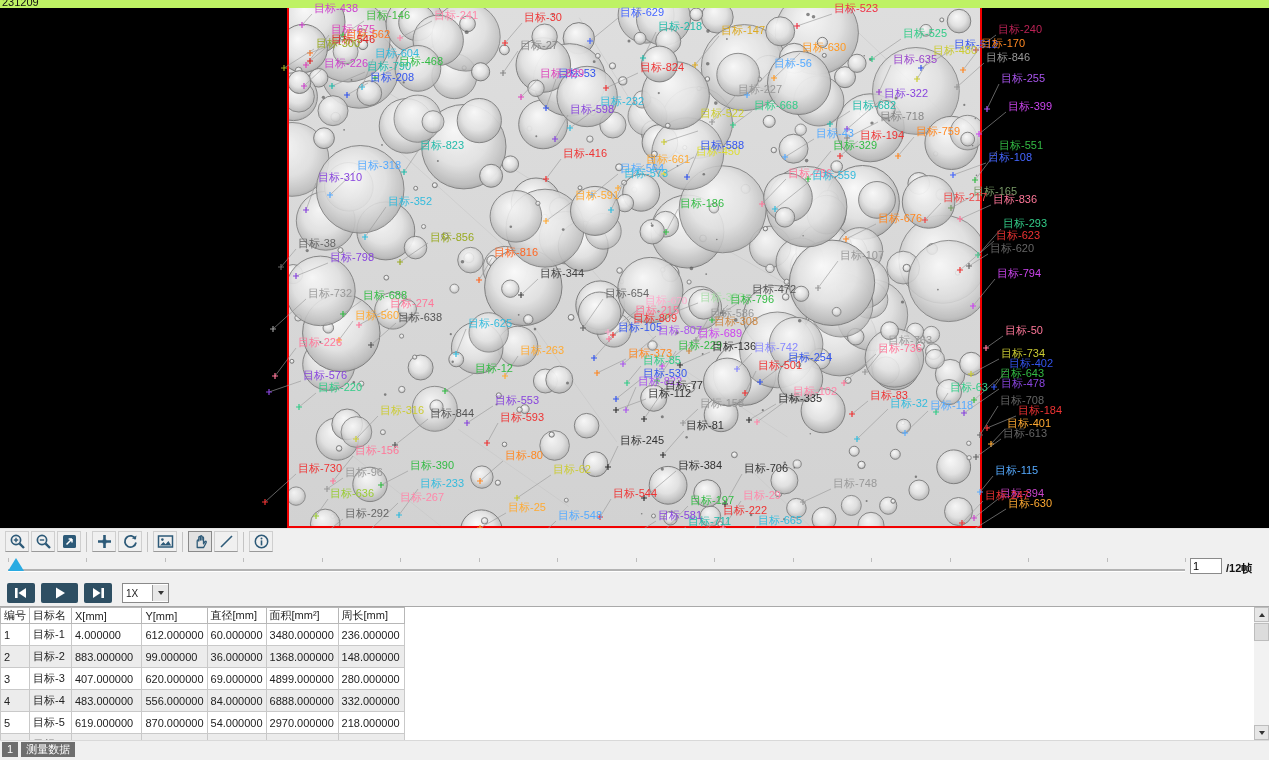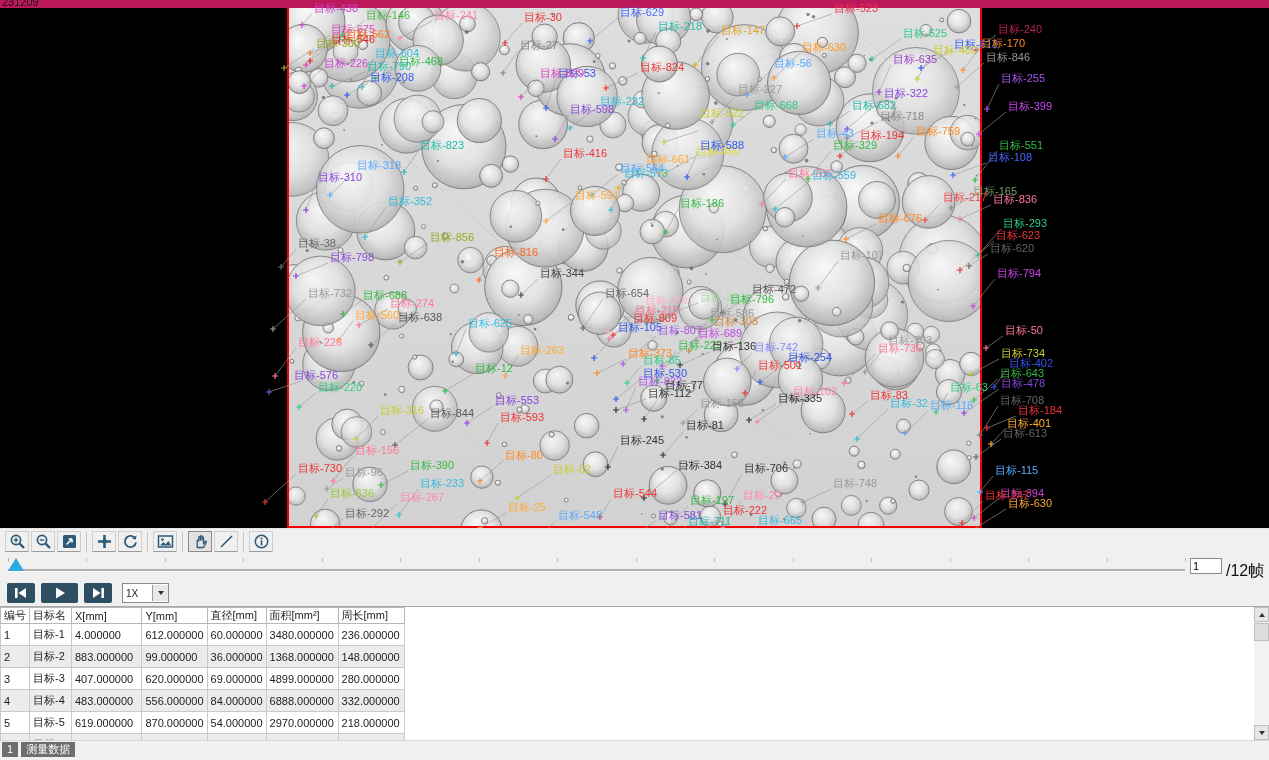--- a/index.html
+++ b/index.html
@@ -1,20 +1,20 @@
 <!DOCTYPE html>
 <html><head>
 <meta charset="utf-8">
 <style>
   html,body{margin:0;padding:0;background:#dfdfdf;}
   .app{position:relative;width:1269px;height:760px;background:#f0f0f0;overflow:hidden;
        font-family:"Liberation Sans","DejaVu Sans",sans-serif;font-size:11px;color:#222;}
 
   
-  .titlebar{position:absolute;left:0;top:0;width:100%;height:8px;overflow:hidden;background:#be185d;}
+  .titlebar{position:absolute;left:0;top:0;width:100%;height:8px;overflow:hidden;background:#bef264;}
   .titlebar span{display:block;margin:-4px 0 0 2px;font-size:11px;color:#111;}
 
   
   .canvas{position:absolute;left:0;top:8px;width:1269px;height:520px;background:#000;}
   .img-region{position:absolute;left:287px;top:0;width:695px;height:520px;
       background:linear-gradient(#dedede,#d2d2d2);
       border-left:2px solid var(--red);border-right:2px solid var(--red);border-bottom:2px solid var(--red);
       box-sizing:border-box;}
   .overlay-svg{position:absolute;left:0;top:0;}
   #labels-layer{position:absolute;left:0;top:0;width:1269px;height:520px;pointer-events:none;}
@@ -33,21 +33,21 @@
   
   .slider-row{position:absolute;left:0;top:554px;width:100%;height:26px;background:#f0f0f0;}
   .track{position:absolute;left:8px;top:15px;width:1177px;height:2px;background:#b3b3b3;
       border-bottom:1px solid #fff;}
   .tick{position:absolute;top:4px;width:1px;height:4px;background:#bdbdbd;}
   .thumb{position:absolute;left:8px;top:4px;width:0;height:0;
       border-left:8px solid transparent;border-right:8px solid transparent;
       border-bottom:13px solid var(--thumb);}
   .frame-input{position:absolute;left:1190px;top:4px;width:26px;height:14px;border:1px solid #8a8a8a;
       background:#fff;font-size:11px;padding:0 2px;font-family:inherit;}
-  .frame-total{position:absolute;left:1226px;top:7px;font-size:16px;color:#111;}
+  .frame-total{position:absolute;left:1226px;top:7px;font-size:11px;color:#111;font-weight:bold;}
 
   
   .playback-row{position:absolute;left:0;top:580px;width:100%;height:26px;background:#f0f0f0;
       display:flex;align-items:center;padding-left:7px;box-sizing:border-box;}
   .pbtn{height:20px;border:none;background:var(--btn);display:flex;align-items:center;justify-content:center;
       margin-right:6px;border-radius:2px;padding:0;}
   .pbtn.w1{width:28px}.pbtn.w2{width:37px}
   .combo{display:flex;align-items:center;height:18px;border:1px solid #8a8a8a;background:#fff;margin-left:4px;}
   .combo .val{width:26px;padding-left:3px;font-size:10px;}
   .combo .arrow{width:15px;height:16px;background:#e8e8e8;border-left:1px solid #9a9a9a;
@@ -881,21 +881,21 @@
         <span class="tlabel" style="left: 620px; top: 155px; color: rgb(85, 170, 255);">目标-564</span>
         <span class="tlabel" style="left: 624px; top: 160px; color: rgb(51, 187, 221);">目标-573</span>
         <span class="tlabel" style="left: 997px; top: 260px; color: rgb(204, 68, 238);">目标-794</span>
         <span class="tlabel" style="left: 308px; top: 280px; color: rgb(153, 153, 153);">目标-732</span>
         <span class="tlabel" style="left: 363px; top: 282px; color: rgb(51, 187, 68);">目标-688</span>
         <span class="tlabel" style="left: 390px; top: 290px; color: rgb(255, 119, 153);">目标-274</span>
         <span class="tlabel" style="left: 355px; top: 302px; color: rgb(255, 170, 51);">目标-560</span>
         <span class="tlabel" style="left: 398px; top: 304px; color: rgb(85, 85, 85);">目标-638</span>
         <span class="tlabel" style="left: 468px; top: 310px; color: rgb(51, 187, 221);">目标-625</span>
         <span class="tlabel" style="left: 298px; top: 329px; color: rgb(255, 119, 153);">目标-226</span>
-        <span class="tlabel" style="left: 294px; top: 362px; color: rgb(136, 68, 221);">目标-576</span>
+        <span class="tlabel" style="left: 303px; top: 362px; color: rgb(136, 68, 221);">目标-576</span>
         <span class="tlabel" style="left: 318px; top: 374px; color: rgb(51, 204, 136);">目标-220</span>
         <span class="tlabel" style="left: 475px; top: 355px; color: rgb(51, 187, 68);">目标-12</span>
         <span class="tlabel" style="left: 520px; top: 337px; color: rgb(255, 170, 51);">目标-263</span>
         <span class="tlabel" style="left: 635px; top: 297px; color: rgb(255, 119, 153);">目标-215</span>
         <span class="tlabel" style="left: 645px; top: 287px; color: rgb(255, 170, 204); font-family: Liberation Serif, serif;">目标-670</span>
         <span class="tlabel" style="left: 605px; top: 280px; color: rgb(102, 102, 102);">目标-654</span>
         <span class="tlabel" style="left: 700px; top: 284px; color: rgb(170, 221, 170);">目标-303</span>
         <span class="tlabel" style="left: 730px; top: 286px; color: rgb(51, 187, 68);">目标-796</span>
         <span class="tlabel" style="left: 752px; top: 276px; color: rgb(85, 85, 85);">目标-472</span>
         <span class="tlabel" style="left: 710px; top: 300px; color: rgb(153, 153, 153);">目标-586</span>

